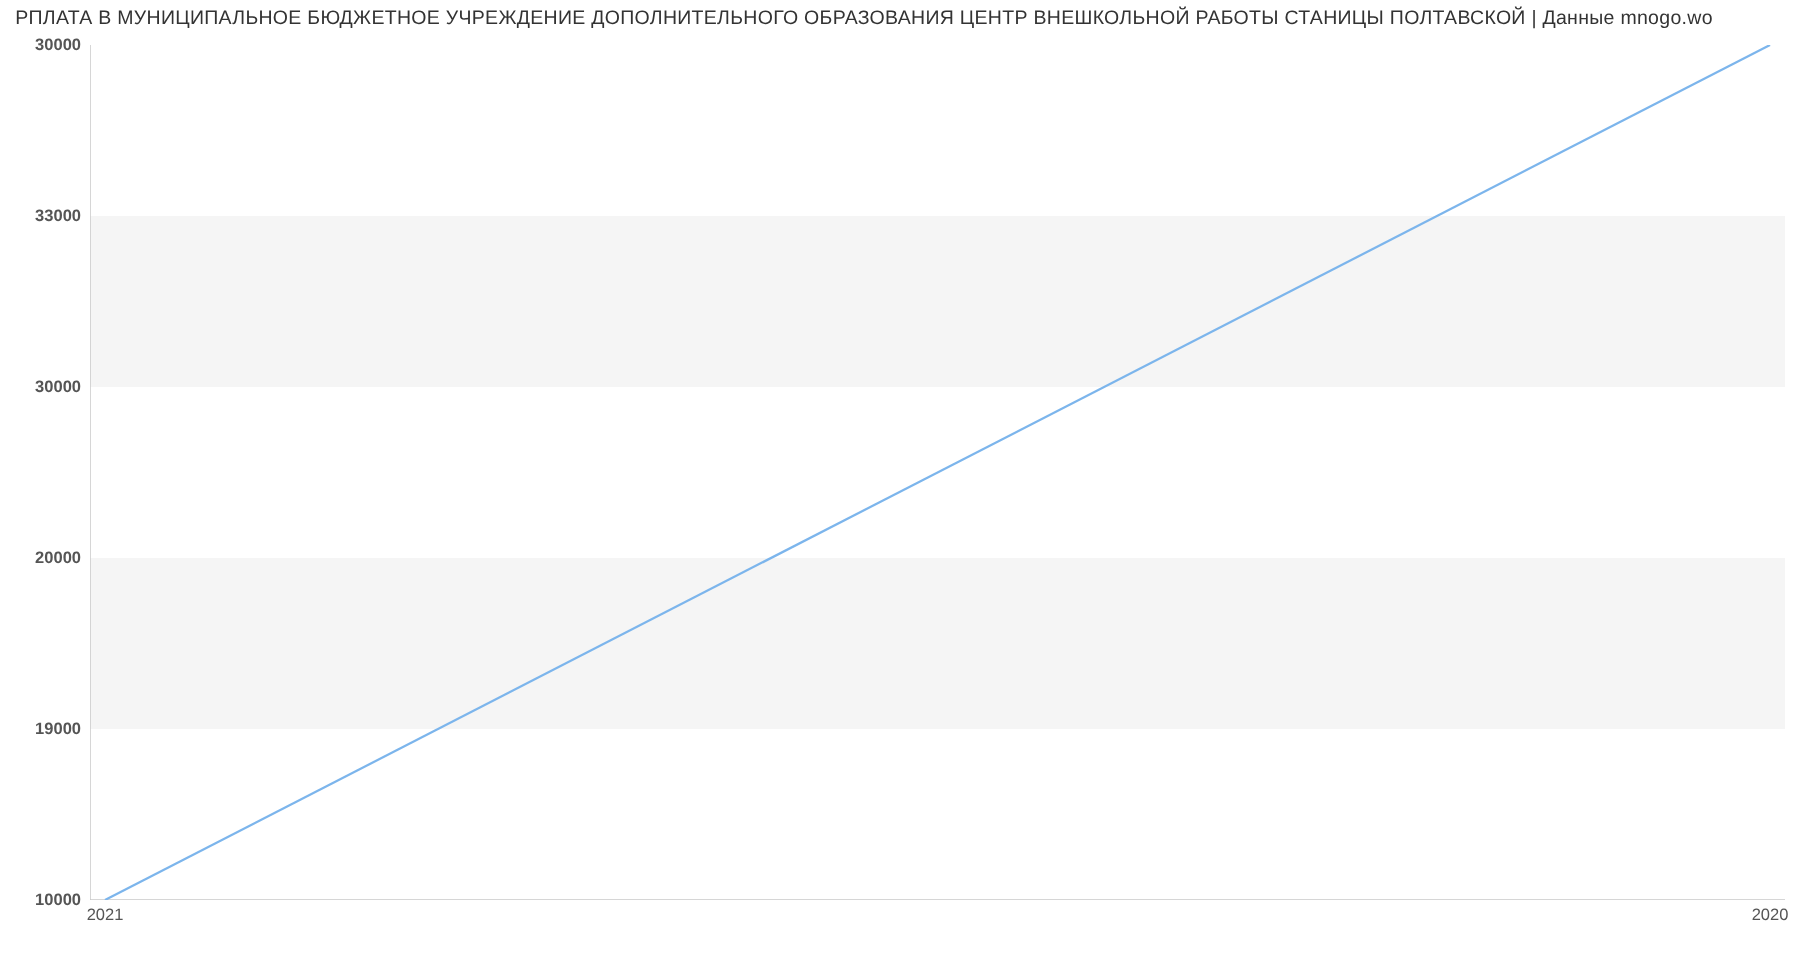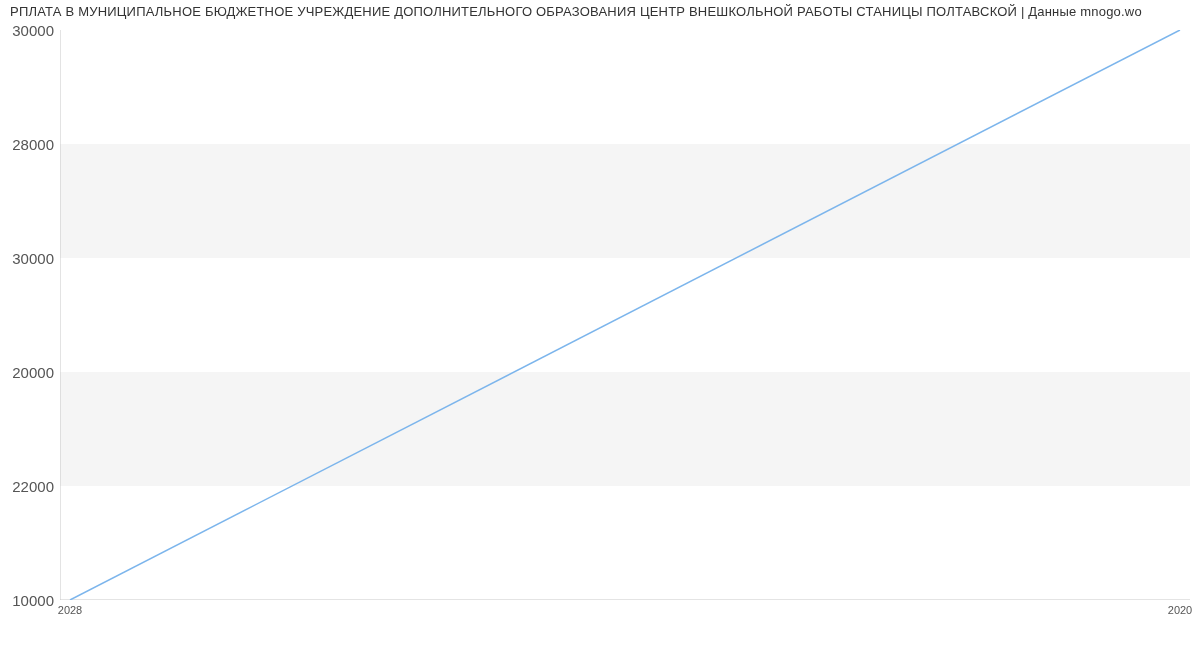--- a/index.html
+++ b/index.html
@@ -55,47 +55,48 @@
   }
   .series {
     stroke: #7cb5ec;
     stroke-width: 1.5;
     fill: none;
   }
   .ytick-label {
     position: absolute;
     right: 1146px;
     text-align: left;
-    font-size: 15px;
+    font-size: 11px;
     color: #555;
     transform: translateY(-50%);
+    font-weight: bold;
   }
   .xtick-label {
     position: absolute;
     top: 604px;
     font-size: 11px;
     color: #555;
     transform: translateX(-50%);
   }
 </style>
 </head>
 <body>
 
 <div class="chart-wrap">
 
   <div class="title">РПЛАТА В МУНИЦИПАЛЬНОЕ БЮДЖЕТНОЕ УЧРЕЖДЕНИЕ ДОПОЛНИТЕЛЬНОГО ОБРАЗОВАНИЯ ЦЕНТР ВНЕШКОЛЬНОЙ РАБОТЫ СТАНИЦЫ ПОЛТАВСКОЙ | Данные mnogo.wo</div>
 
   <div class="ytick-label" style="top:600px">10000</div>
-  <div class="ytick-label" style="top:486px">22000</div>
+  <div class="ytick-label" style="top:486px">19000</div>
   <div class="ytick-label" style="top:372px">20000</div>
   <div class="ytick-label" style="top:258px">30000</div>
-  <div class="ytick-label" style="top:144px">28000</div>
+  <div class="ytick-label" style="top:144px">33000</div>
   <div class="ytick-label" style="top:30px">30000</div>
 
-  <div class="xtick-label" style="left:70px">2028</div>
+  <div class="xtick-label" style="left:70px">2021</div>
   <div class="xtick-label" style="left:1180px">2020</div>
 
   <div class="plot">
     <svg class="plot-svg" viewBox="0 0 1130 570" preserveAspectRatio="none">
 
       <rect class="band" x="0" y="342" width="1130" height="114"></rect>
       <rect class="band" x="0" y="114" width="1130" height="114"></rect>
 
       <line class="axis-line" x1="0" y1="0" x2="0" y2="570"></line>
 

